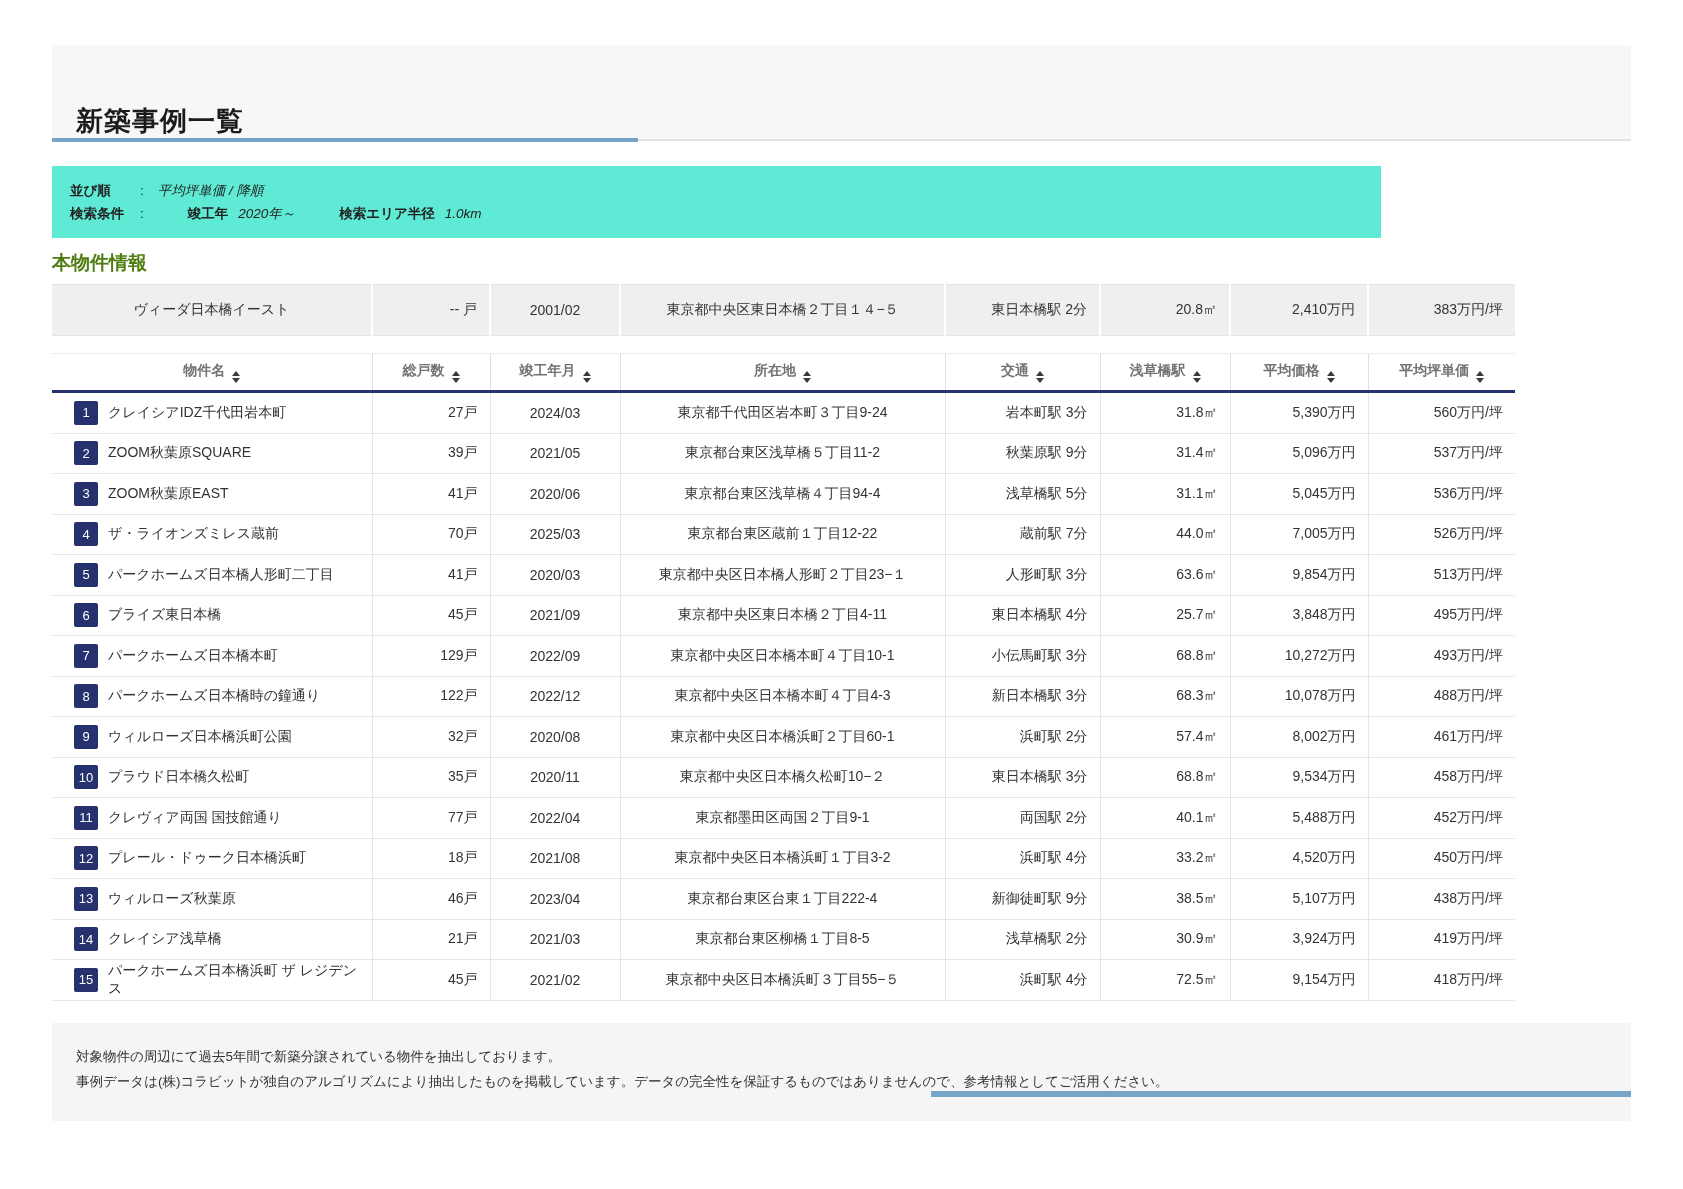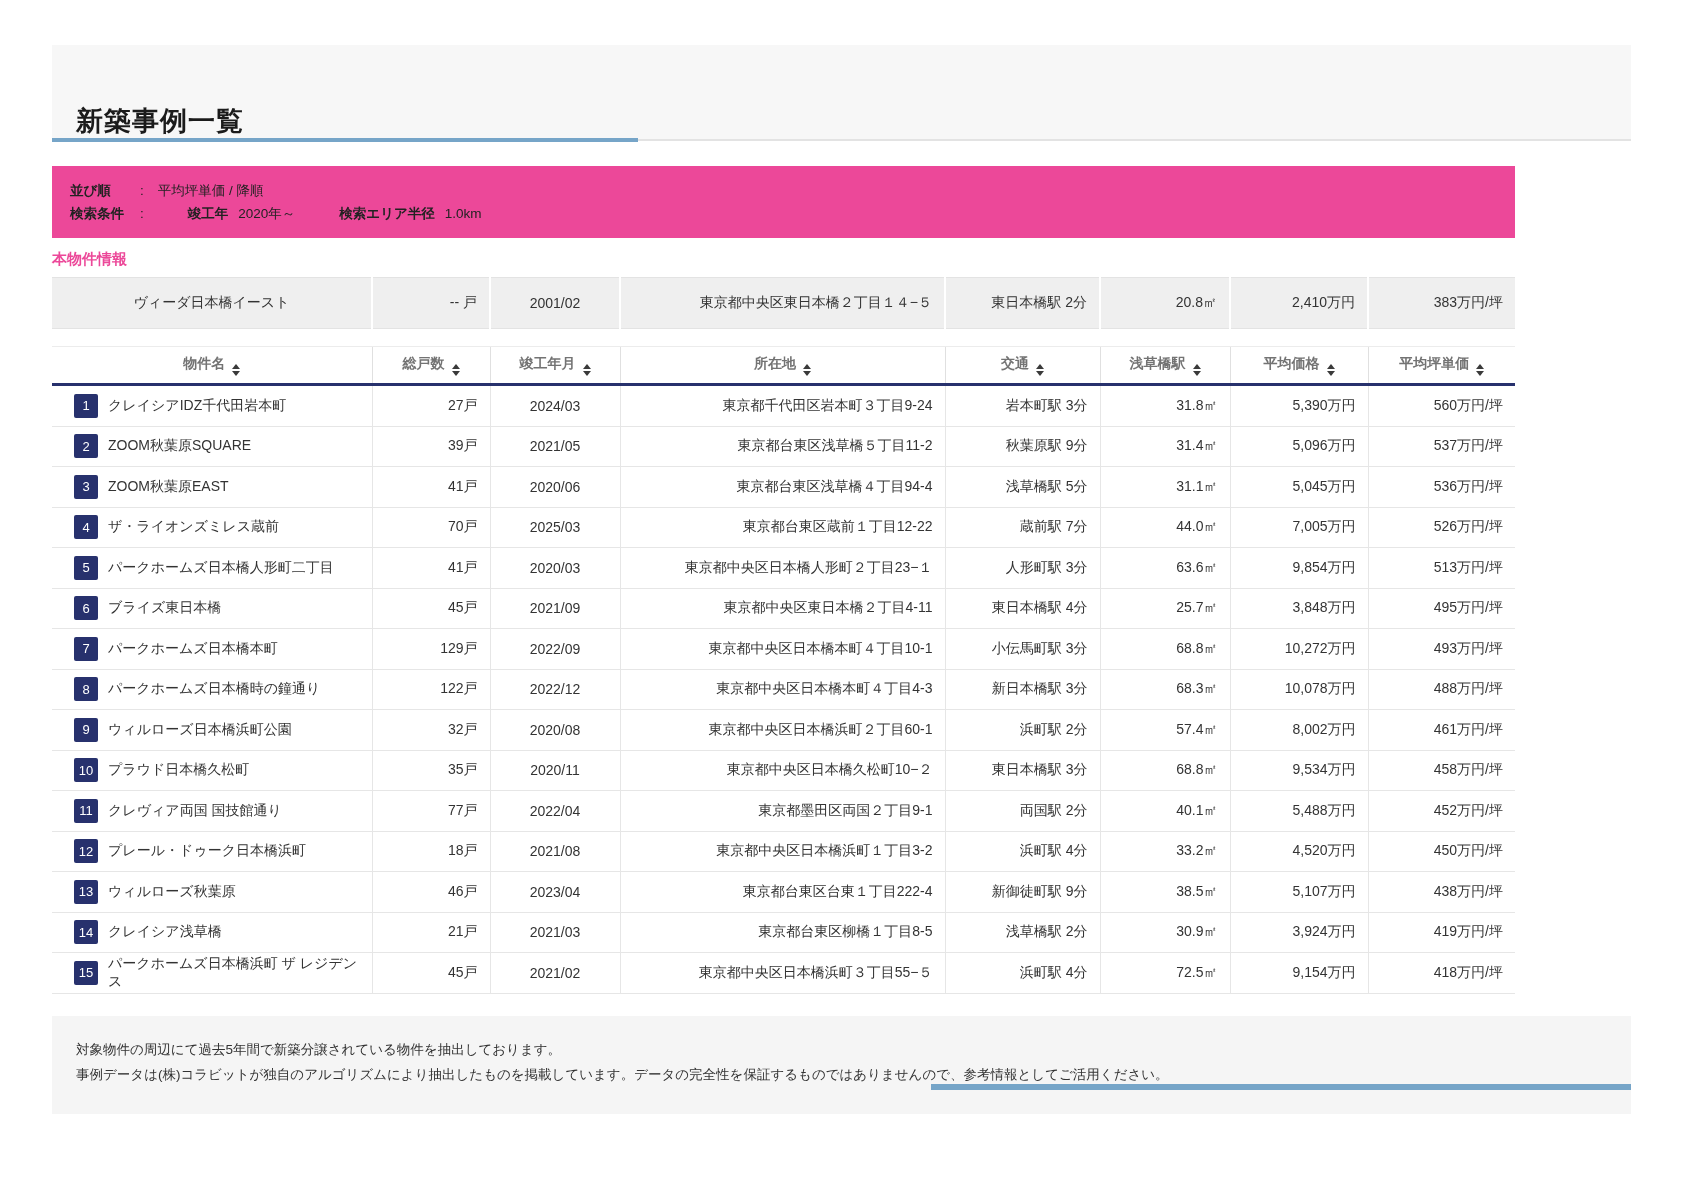--- a/index.html
+++ b/index.html
@@ -6,40 +6,40 @@
   html,body { width:1683px; height:1189px; background:#ffffff; font-family:"Liberation Sans","DejaVu Sans",sans-serif; color:#333; }
   .content { margin:0 52px; }
 
   
   .title-band { position:relative; margin:45px 52px 0; height:96px; background:#f7f7f7;
     border-bottom:2px solid #e3e3e3; display:flex; align-items:flex-end; }
   .title-band h1 { font-size:27px; font-weight:bold; color:#1b1b1b; letter-spacing:1px; padding-left:24px; padding-top:14px; }
   .title-accent { position:absolute; left:0; bottom:-3px; width:586px; height:4px; background:#76a5c8; }
 
   
-  .cond-panel { margin-top:25px; width:1463px; background:#ec4899; padding:13px 18px; font-size:13.5px; }
+  .cond-panel { margin-top:25px; width:1329px; background:#5eead4; padding:13px 18px; font-size:13.5px; }
   .cond-row { display:flex; align-items:center; line-height:23px; }
   .cond-label { font-weight:bold; min-width:68px; color:#222; }
   .cond-colon { margin:0 14px 0 2px; color:#222; }
   .cond-strong { font-weight:bold; color:#222;padding-left:30px; }
-  .cond-val { color:#222; }
+  .cond-val { color:#222;font-style:italic; }
   .sp-l { margin-left:14px; } .sp-s { margin-left:10px; }
 
   
-  .section-heading { margin:12px 0 8px; font-size:15px; color:#ec4899; }
+  .section-heading { margin:12px 0 8px; font-size:19px; color:#4d7c0f; }
 
   
   table { border-collapse:collapse; table-layout:fixed; width:1463px; font-size:14px; }
   col.c-name{width:320px} col.c-units{width:118px} col.c-built{width:130px} col.c-address{width:325px}
   col.c-station{width:155px} col.c-area{width:130px} col.c-price{width:138px} col.c-unitprice{width:147px}
 
   
   .subject-table td { height:37px; background:#efefef; border-top:1px solid #e3e3e3; border-bottom:1px solid #e3e3e3; padding:16px 12px; }
   .subject-table td + td { border-left:2px solid #ffffff; }
-  .t-center { text-align:center; } .t-right { text-align:right; } .t-left { text-align:right; }
+  .t-center { text-align:center; } .t-right { text-align:right; } .t-left { text-align:center; }
 
   
   .case-table thead th { height:38px; border-bottom:3px solid #27316d; border-top:1px solid #ececec;
     font-weight:bold; color:#737373; text-align:center; vertical-align:middle; background:#fff; }
   .case-table thead th + th { border-left:1px solid #e0e0e0; }
   .case-table tbody td { height:39.5px; border-bottom:1px solid #e6e6e6; vertical-align:middle; padding:0 12px; background:#fff; }
   .case-table tbody td + td { border-left:1px solid #e6e6e6; }
   .cell-name { display:flex; align-items:center; gap:10px; height:39.5px; padding-left:10px; }
   .row-no { flex:0 0 24px; width:24px; height:24px; background:#27316d; color:#fff; font-size:13px;
     display:inline-flex; align-items:center; justify-content:center; border-radius:2px; }

